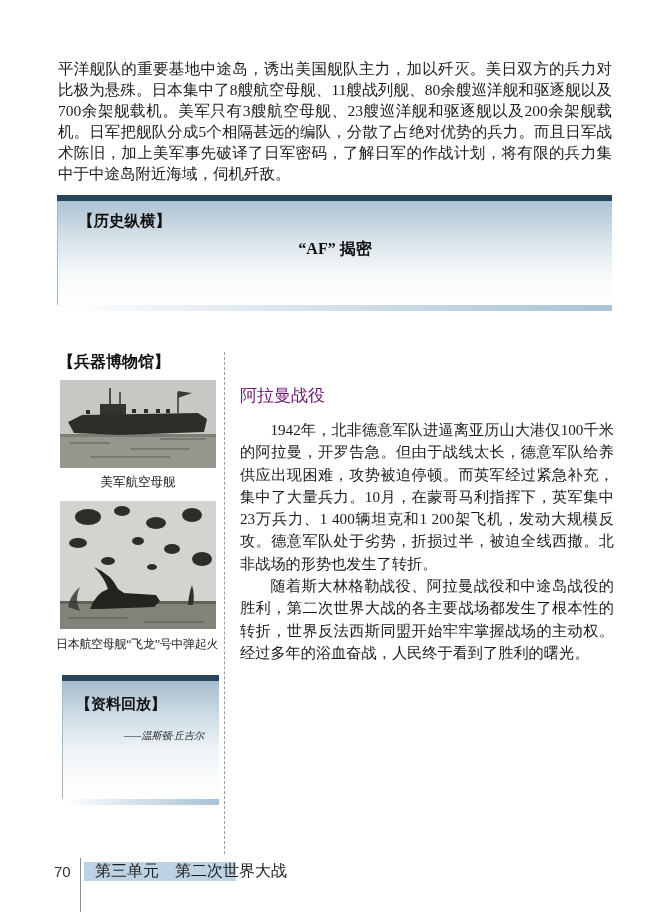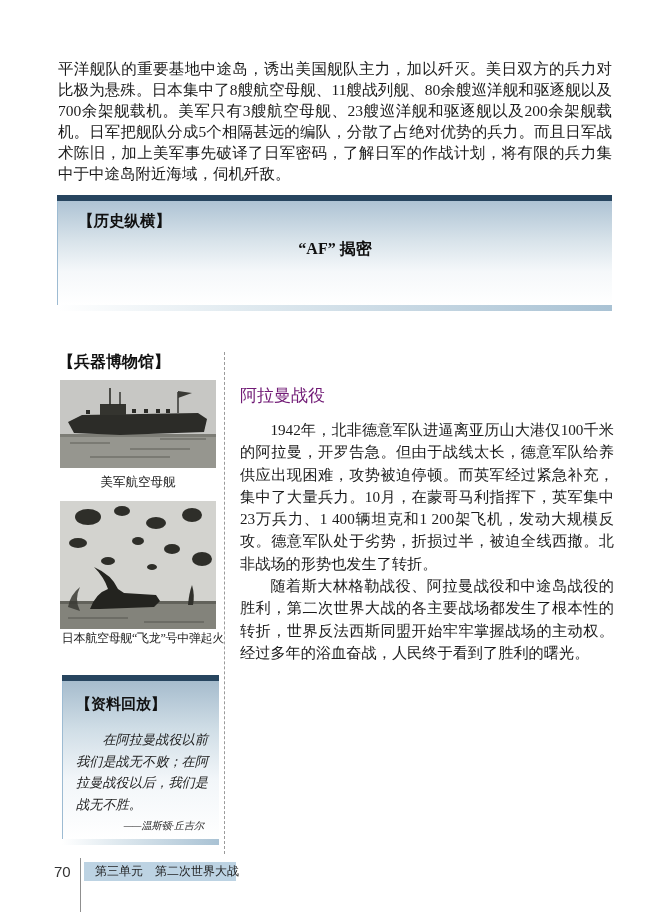--- a/index.html
+++ b/index.html
@@ -29,40 +29,40 @@
     font-style:italic;text-indent:2em;color:#222;
   }
   
   .divider{position:absolute;left:224px;top:352px;height:502px;width:0;border-left:1px dashed #9a9a9a;}
   .left-col{position:absolute;left:58px;top:352px;width:160px;}
   .museum-label{font-family:Liberation Sans, sans-serif;font-weight:bold;font-size:16px;color:#111;}
   .photo{display:block;margin:0;border:0;}
   .photo1{position:absolute;left:2px;top:28px;}
   .cap1{position:absolute;left:0px;top:122px;width:160px;text-align:center;font-size:12.5px;color:#222;}
   .photo2{position:absolute;left:2px;top:149px;}
-  .cap2{position:absolute;left:-2px;top:278px;width:168px;text-align:right;font-size:12px;letter-spacing:-0.3px;color:#222;}
+  .cap2{position:absolute;left:-2px;top:284px;width:168px;text-align:left;font-size:12px;letter-spacing:-0.3px;color:#222;}
   .data-box{left:62px;top:675px;width:157px;}
   .data-box .box-body{padding:14px 11px 6px 13px;min-height:118px;box-sizing:border-box;
     background:linear-gradient(180deg,#a6bccd 0%,#cfdde6 30%,#f2f6f9 62%,#ffffff 100%);}
   .data-box .box-label{font-size:15px;margin-bottom:15px;}
   .quote-text{margin:0;font-size:13.2px;line-height:21.5px;font-style:italic;text-align:justify;text-indent:2em;color:#222;}
   .quote-attr{margin:4px 4px 0 0;font-size:10px;font-style:italic;text-align:right;color:#222;}
   
   .right-col{position:absolute;left:240px;top:372px;width:374px;}
   .right-col p{margin:0;font-size:15.2px;line-height:22.3px;text-align:justify;text-indent:2em;color:#1b1b1b;}
   .section-heading{
     font-family:"Liberation Sans","DejaVu Sans",sans-serif;font-weight:normal;
     font-size:17px;color:#701a75;margin:12px 0 12px 0;
   }
   
   .footer-pagenum{position:absolute;left:54px;top:863px;font-family:"Liberation Sans","DejaVu Sans",sans-serif;font-size:15px;color:#333;}
   .footer-rule{position:absolute;left:80px;top:858px;width:1px;height:54px;background:#8f8f8f;}
   .footer-bar{
     position:absolute;left:84px;top:862px;width:152px;height:19px;background:#bdd3e3;
-    font-family:"Liberation Sans","DejaVu Sans",sans-serif;font-size:12px;color:#1f1f1f;
+    font-family:"Liberation Sans","DejaVu Sans",sans-serif;font-size:16px;color:#1f1f1f;
     display:flex;align-items:center;padding-left:11px;box-sizing:border-box;white-space:pre;
   }
 </style>
 </head>
 <body>
 
 <div class="page">
 
   <p class="top-para">平洋舰队的重要基地中途岛，诱出美国舰队主力，加以歼灭。美日双方的兵力对比极为悬殊。日本集中了8艘航空母舰、11艘战列舰、80余艘巡洋舰和驱逐舰以及700余架舰载机。美军只有3艘航空母舰、23艘巡洋舰和驱逐舰以及200余架舰载机。日军把舰队分成5个相隔甚远的编队，分散了占绝对优势的兵力。而且日军战术陈旧，加上美军事先破译了日军密码，了解日军的作战计划，将有限的兵力集中于中途岛附近海域，伺机歼敌。</p>
 
@@ -130,21 +130,20 @@
           <rect x="84" y="120" width="60" height="2"></rect>
       </g>
     </svg>
     <div class="cap2">日本航空母舰“飞龙”号中弹起火</div>
   </aside>
 
   <section class="feature-box data-box">
     <div class="bar-top"></div>
     <div class="box-body">
       <div class="box-label">【资料回放】</div>
-      <p class="quote-text">在阿拉曼战役以前我们是战无不败；在阿拉曼战役以后，我们是战无不胜。</p>
       <p class="quote-attr">——温斯顿·丘吉尔</p>
     </div>
     <div class="bar-bottom"></div>
   </section>
 
   <main class="right-col">
     <h2 class="section-heading">阿拉曼战役</h2>
     <p>1942年，北非德意军队进逼离亚历山大港仅100千米的阿拉曼，开罗告急。但由于战线太长，德意军队给养供应出现困难，攻势被迫停顿。而英军经过紧急补充，集中了大量兵力。10月，在蒙哥马利指挥下，英军集中23万兵力、1 400辆坦克和1 200架飞机，发动大规模反攻。德意军队处于劣势，折损过半，被迫全线西撤。北非战场的形势也发生了转折。</p>
     <p>随着斯大林格勒战役、阿拉曼战役和中途岛战役的胜利，第二次世界大战的各主要战场都发生了根本性的转折，世界反法西斯同盟开始牢牢掌握战场的主动权。经过多年的浴血奋战，人民终于看到了胜利的曙光。</p>
   </main>

